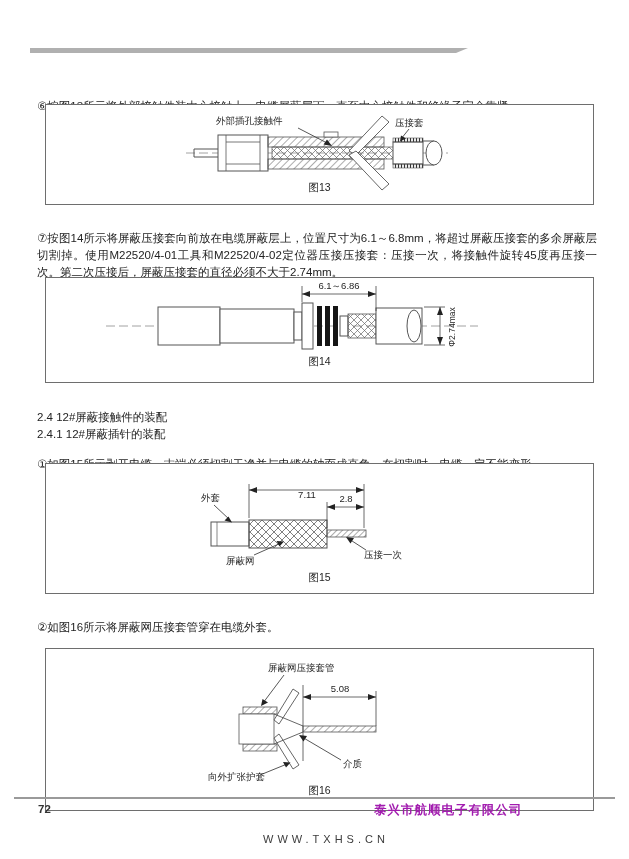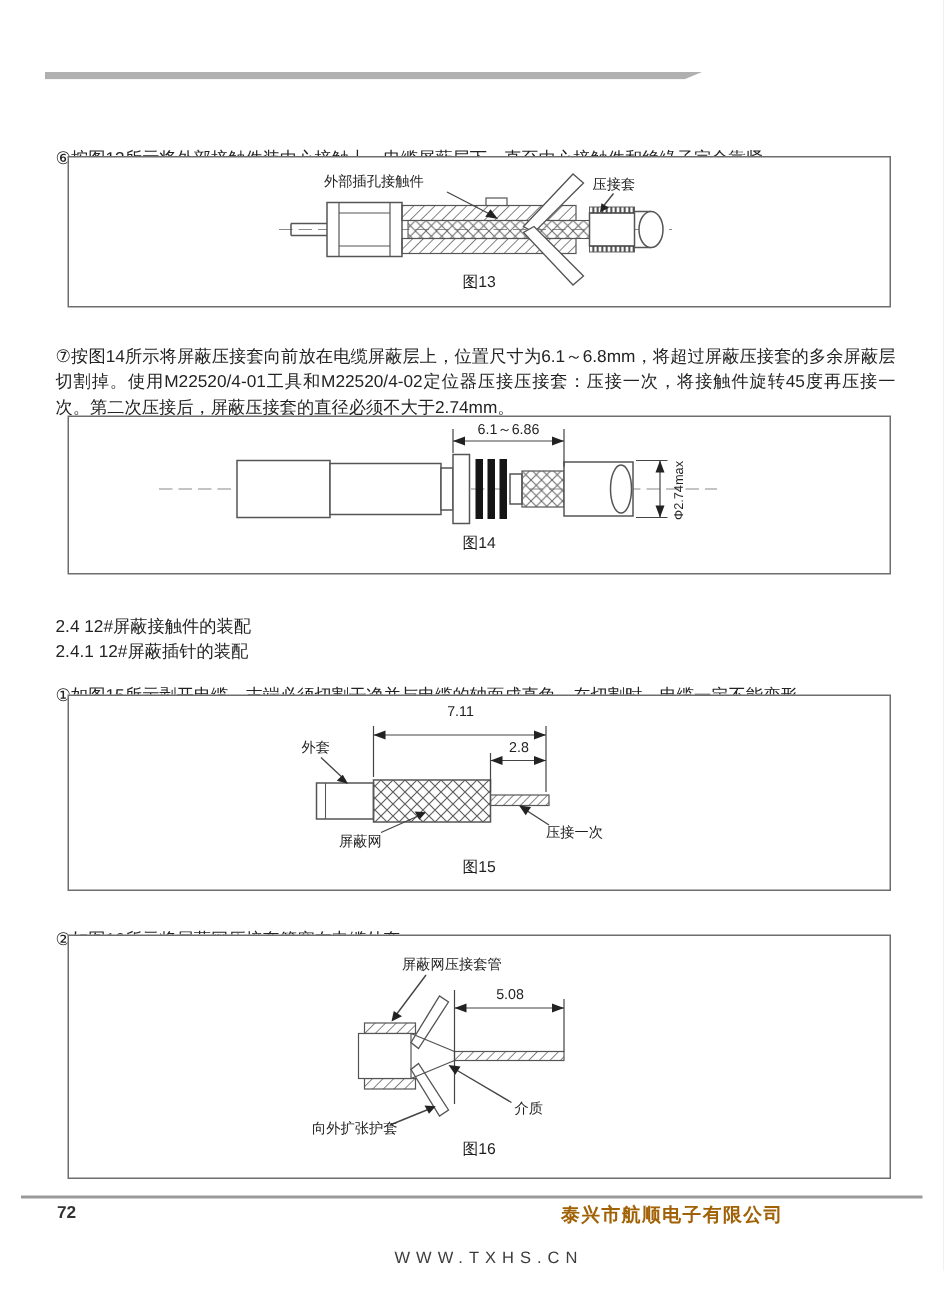--- a/index.html
+++ b/index.html
@@ -40,21 +40,21 @@
   .dim{position:absolute;font-size:9.5px;color:#1f1f1f;text-align:center;}
   .dim-vert{
     position:absolute;font-size:8.5px;color:#1f1f1f;white-space:nowrap;
     transform:translate(-50%,-50%) rotate(-90deg);
   }
   .fig-caption{position:absolute;left:0;width:100%;text-align:center;font-size:10.5px;color:#1f1f1f;}
   
   .footer-line{position:absolute;left:14px;top:797px;width:601px;height:2px;background:#9a9a9a;}
   .footer-page{position:absolute;left:38px;top:803px;font-size:11.5px;font-weight:bold;color:#333;}
   .footer-site{position:absolute;left:263px;top:805px;font-size:11px;letter-spacing:4px;color:#3c3c3c;margin-top:28px;}
-  .footer-company{position:absolute;left:374px;top:802px;font-size:12.5px;font-weight:bold;color:#a16207;letter-spacing:1px;}
+  .footer-company{position:absolute;left:374px;top:802px;font-size:12.5px;font-weight:bold;color:#a21caf;letter-spacing:1px;}
   svg{display:block;}
 </style>
 </head>
 <body>
 
 <div class="page">
 
   <div class="top-bar"></div>
 
 
@@ -182,28 +182,28 @@
       <path d="M168 41 L184 56" stroke="#444" stroke-width="0.9" fill="none"></path>
       <polygon points="186,58.5 178.5,56.5 182.5,52.5" fill="#222"></polygon>
       <path d="M208 91 L235 79" stroke="#444" stroke-width="0.9" fill="none"></path>
       <polygon points="238,77.5 230.5,77 233.5,82.5" fill="#222"></polygon>
       <path d="M320 86 L303 75" stroke="#444" stroke-width="0.9" fill="none"></path>
       <polygon points="300,73 304.5,79.5 308,74" fill="#222"></polygon>
     </svg>
     <span class="fig-label" style="left:155px;top:28px;">外套</span>
     <span class="fig-label" style="left:180px;top:91px;">屏蔽网</span>
     <span class="fig-label" style="left:318px;top:85px;">压接一次</span>
-    <span class="dim" style="left:225px;top:5px;width:72px;text-align:center;">7.11</span>
+    <span class="dim" style="left:225px;top:25px;width:72px;text-align:center;">7.11</span>
     <span class="dim" style="left:276px;top:29px;width:48px;">2.8</span>
     <div class="fig-caption" style="top:107px;">图15</div>
   </div>
 
   <p class="para" style="top:607px;">②如图16所示将屏蔽网压接套管穿在电缆外套。</p>
 
-  <div class="figbox" style="top:623px;height:161px;">
+  <div class="figbox" style="top:648px;height:161px;">
     <svg class="fig-art" width="545" height="159" viewBox="0 0 545 159">
       <defs>
         <pattern id="d16" width="5" height="5" patternUnits="userSpaceOnUse" patternTransform="rotate(45)">
           <line x1="0" y1="0" x2="0" y2="5" stroke="#5a5a5a" stroke-width="1"></line>
         </pattern>
       </defs>
       <g stroke="#555" stroke-width="0.8">
         <rect x="197" y="58" width="34" height="7" fill="url(#d16)"></rect>
         <rect x="197" y="95" width="34" height="7" fill="url(#d16)"></rect>
         <rect x="193" y="65" width="35" height="30" fill="#fff"></rect>

